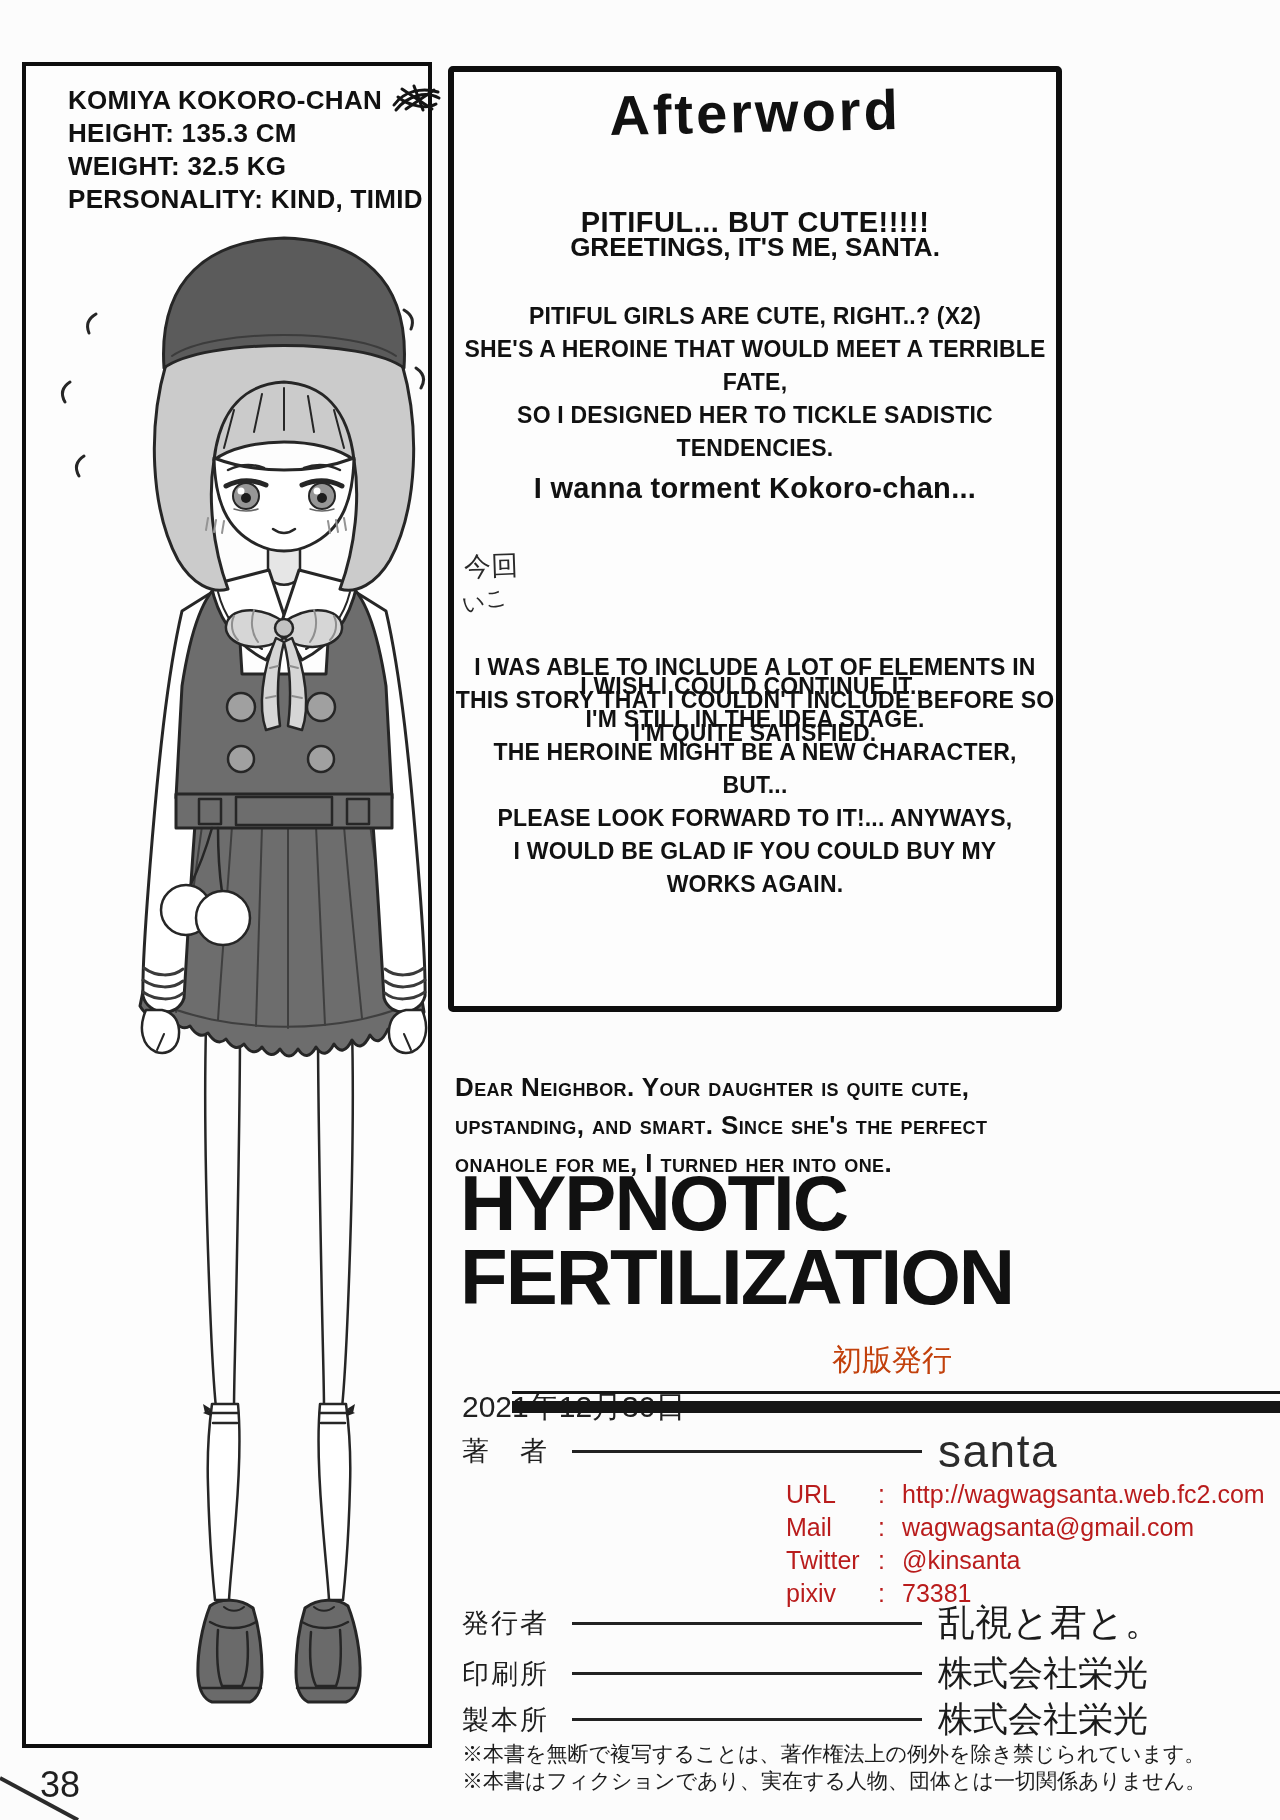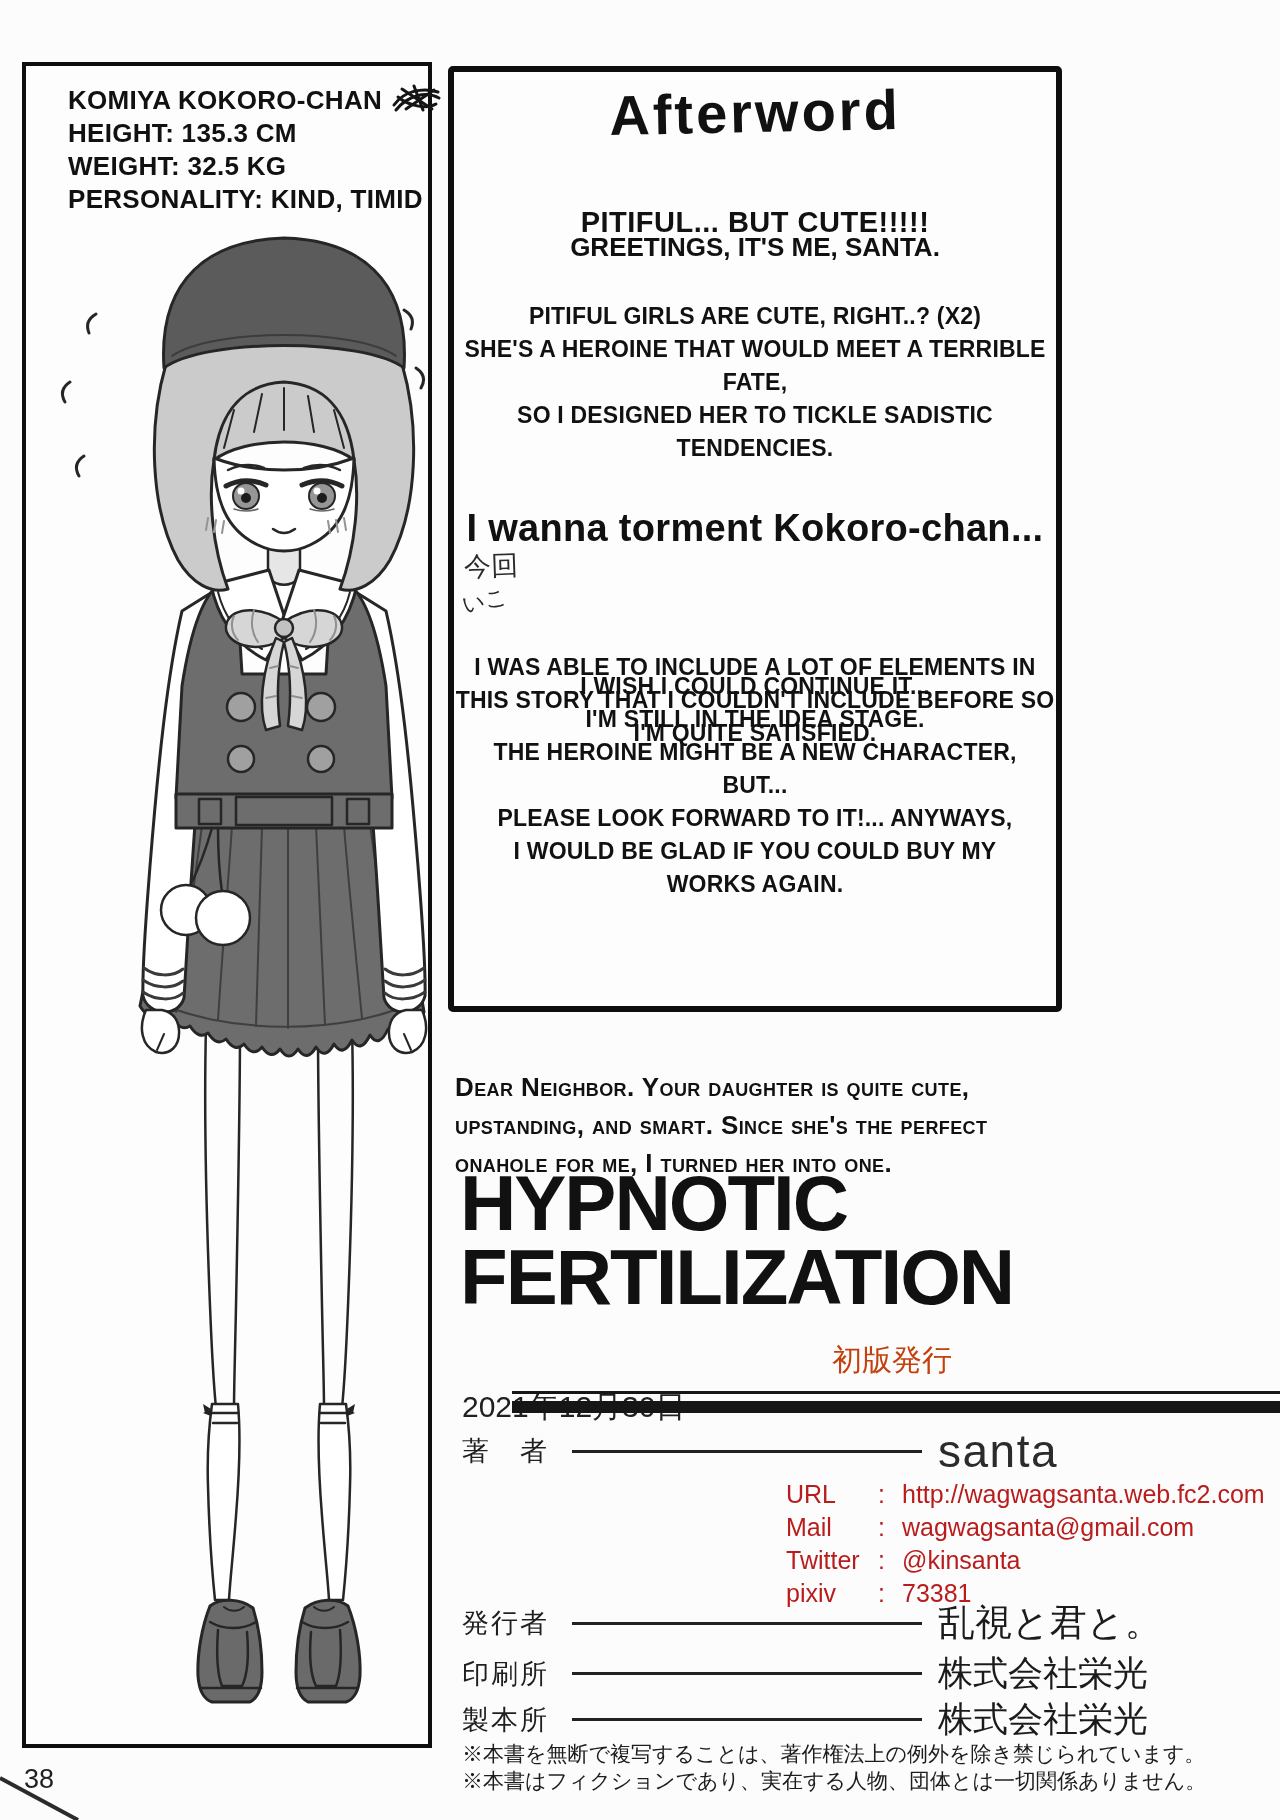--- a/index.html
+++ b/index.html
@@ -20,21 +20,21 @@
   .afterword-box{position:absolute;left:448px;top:66px;width:614px;height:946px;
                  border:6px solid #0e0e0e;border-radius:5px;box-sizing:border-box;
                  background:#fdfdfd;text-align:center;}
   .aw-title{position:absolute;top:8px;width:100%;font-size:56px;font-weight:700;
             letter-spacing:3px;transform:rotate(-1.2deg);}
   .aw-heading{position:absolute;top:122px;width:100%;font-size:29px;font-weight:700;letter-spacing:.5px;margin-top:12px;}
   .aw-greeting{position:absolute;top:160px;width:100%;font-size:26px;font-weight:700;}
   .aw-p{width:100%;font-size:23px;font-weight:700;line-height:33px;
         white-space:pre-line;letter-spacing:.2px;}
   .aw-p1{position:absolute;top:228px;}
-  .aw-kokoro{position:absolute;top:400px;width:100%;font-size:38px;font-weight:600;letter-spacing:.3px;margin-top:35px;}
+  .aw-kokoro{position:absolute;top:400px;width:100%;font-size:29px;font-weight:600;letter-spacing:.3px;}
   .aw-p2{position:absolute;top:480px;}
   .aw-p3{position:absolute;top:598px;}
   .jp-scribble{position:absolute;font-weight:400;color:#2a2a2a;}
   .jp1{left:10px;top:-2px;font-size:27px;transform:rotate(-2deg);}
   .jp2{left:8px;top:32px;font-size:22px;transform:rotate(-12deg);}
 
   
   .note{position:absolute;left:455px;top:1068px;width:585px;font-size:26px;font-weight:600;
         font-variant:small-caps;line-height:38px;white-space:pre-line;letter-spacing:.4px;}
   .big-title{position:absolute;left:452px;top:1158px;font-size:78px;line-height:74px;
@@ -53,21 +53,21 @@
   .contact-row{display:flex;line-height:33px;}
   .contact-key{width:92px;flex:none;}
   .contact-colon{width:24px;flex:none;}
   .row-publisher{top:1598px;}
   .publisher-value{font-size:37px;color:#1b1b1b;}
   .row-printer{top:1650px;}
   .row-binder{top:1696px;}
   .company-value{font-size:35px;color:#1b1b1b;}
 
   .disclaimers{position:absolute;left:462px;top:1740px;font-size:21px;line-height:27px;color:#1c1c1c;}
-  .page-number{position:absolute;left:24px;top:1764px;font-size:27px;color:#1f1f1f;}
+  .page-number{position:absolute;left:40px;top:1764px;font-size:36px;color:#1f1f1f;}
   .corner-curl{position:absolute;left:-2px;top:1774px;}
 </style>
 </head>
 <body>
 
 <div class="page">
 
   <aside class="profile-box">
 
     <svg class="figure-svg" viewBox="0 0 402 1678">

